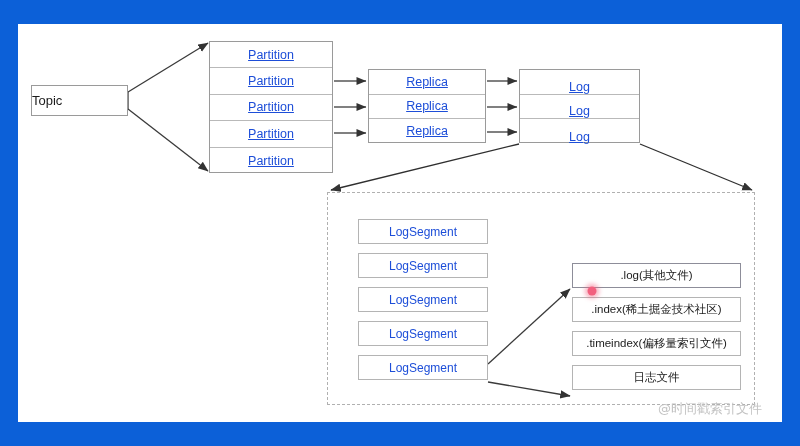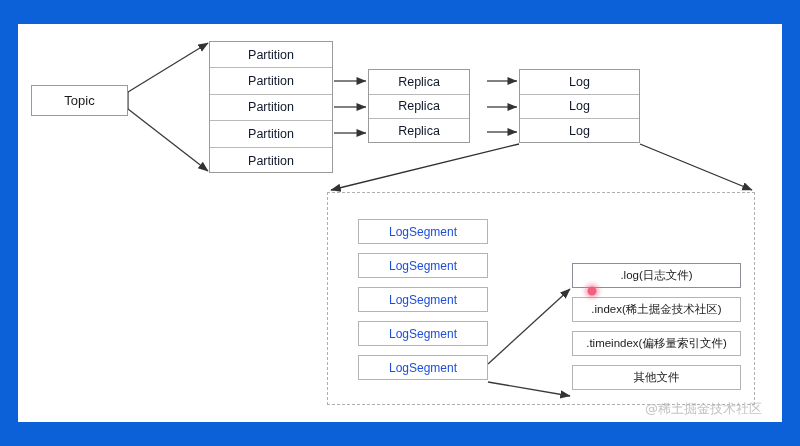--- a/index.html
+++ b/index.html
@@ -9,41 +9,41 @@
 
   #canvas{
     position:absolute;left:18px;top:24px;width:764px;height:398px;
     background:#ffffff;overflow:hidden;
   }
 
   
   .node{
     position:absolute;box-sizing:border-box;
     border:1px solid #9a9a9a;background:#ffffff;
-    display:flex;align-items:center;justify-content:center;
+    display:flex;align-items:center;justify-content:flex-start;
     color:#1b1b1b;white-space:nowrap;
   }
   .stack{position:absolute;box-sizing:border-box;border:1px solid #9a9a9a;background:#fff;}
   .stack .row{
     box-sizing:border-box;border-bottom:1px solid #b9b9b9;
     display:flex;align-items:center;justify-content:center;
-    color:#0f172a;white-space:nowrap;
+    color:#1d4ed8;white-space:nowrap;text-decoration:underline;
   }
   .stack .row:last-child{border-bottom:none;}
 
   #topic{left:13px;top:61px;width:97px;height:31px;font-size:13px;}
 
   #partition-stack{left:191px;top:17px;width:124px;height:132px;}
   #partition-stack .row{height:26.4px;font-size:12.5px;}
 
-  #replica-stack{left:350px;top:45px;width:102px;height:74px;}
+  #replica-stack{left:350px;top:45px;width:118px;height:74px;}
   #replica-stack .row{height:24.6px;font-size:12.5px;}
 
   #log-stack{left:501px;top:45px;width:121px;height:74px;}
-  #log-stack .row{height:24.6px;font-size:12.5px;}
+  #log-stack .row{height:24.6px;font-size:12.5px;align-items:flex-end;}
 
   
   #dashed-box{
     position:absolute;left:309px;top:168px;width:428px;height:213px;
     box-sizing:border-box;border:1px dashed #b0b0b0;background:transparent;
   }
 
   .segbox{
     position:absolute;left:340px;width:130px;height:25px;box-sizing:border-box;
     border:1px solid #b4b4b4;background:#fff;
@@ -169,29 +169,29 @@
         <span>LogSegment</span>
       </div>
     <div class="segbox" style="top:297px">
         <span>LogSegment</span>
       </div>
     <div class="segbox" style="top:331px">
         <span>LogSegment</span>
       </div>
 
     <div class="filebox selected" style="top:239px">
-        <span>.log(日志文件)</span>
+        <span>.log(其他文件)</span>
       </div>
     <div class="filebox" style="top:273px">
         <span>.index(稀土掘金技术社区)</span>
       </div>
     <div class="filebox" style="top:307px">
         <span>.timeindex(偏移量索引文件)</span>
       </div>
     <div class="filebox" style="top:341px">
-        <span>其他文件</span>
+        <span>日志文件</span>
       </div>
 
     <div id="cursor-dot" class="pos"></div>
 
-    <div id="watermark">@稀土掘金技术社区</div>
+    <div id="watermark">@时间戳索引文件</div>
   </div>
 </div>
 
 </body></html>

